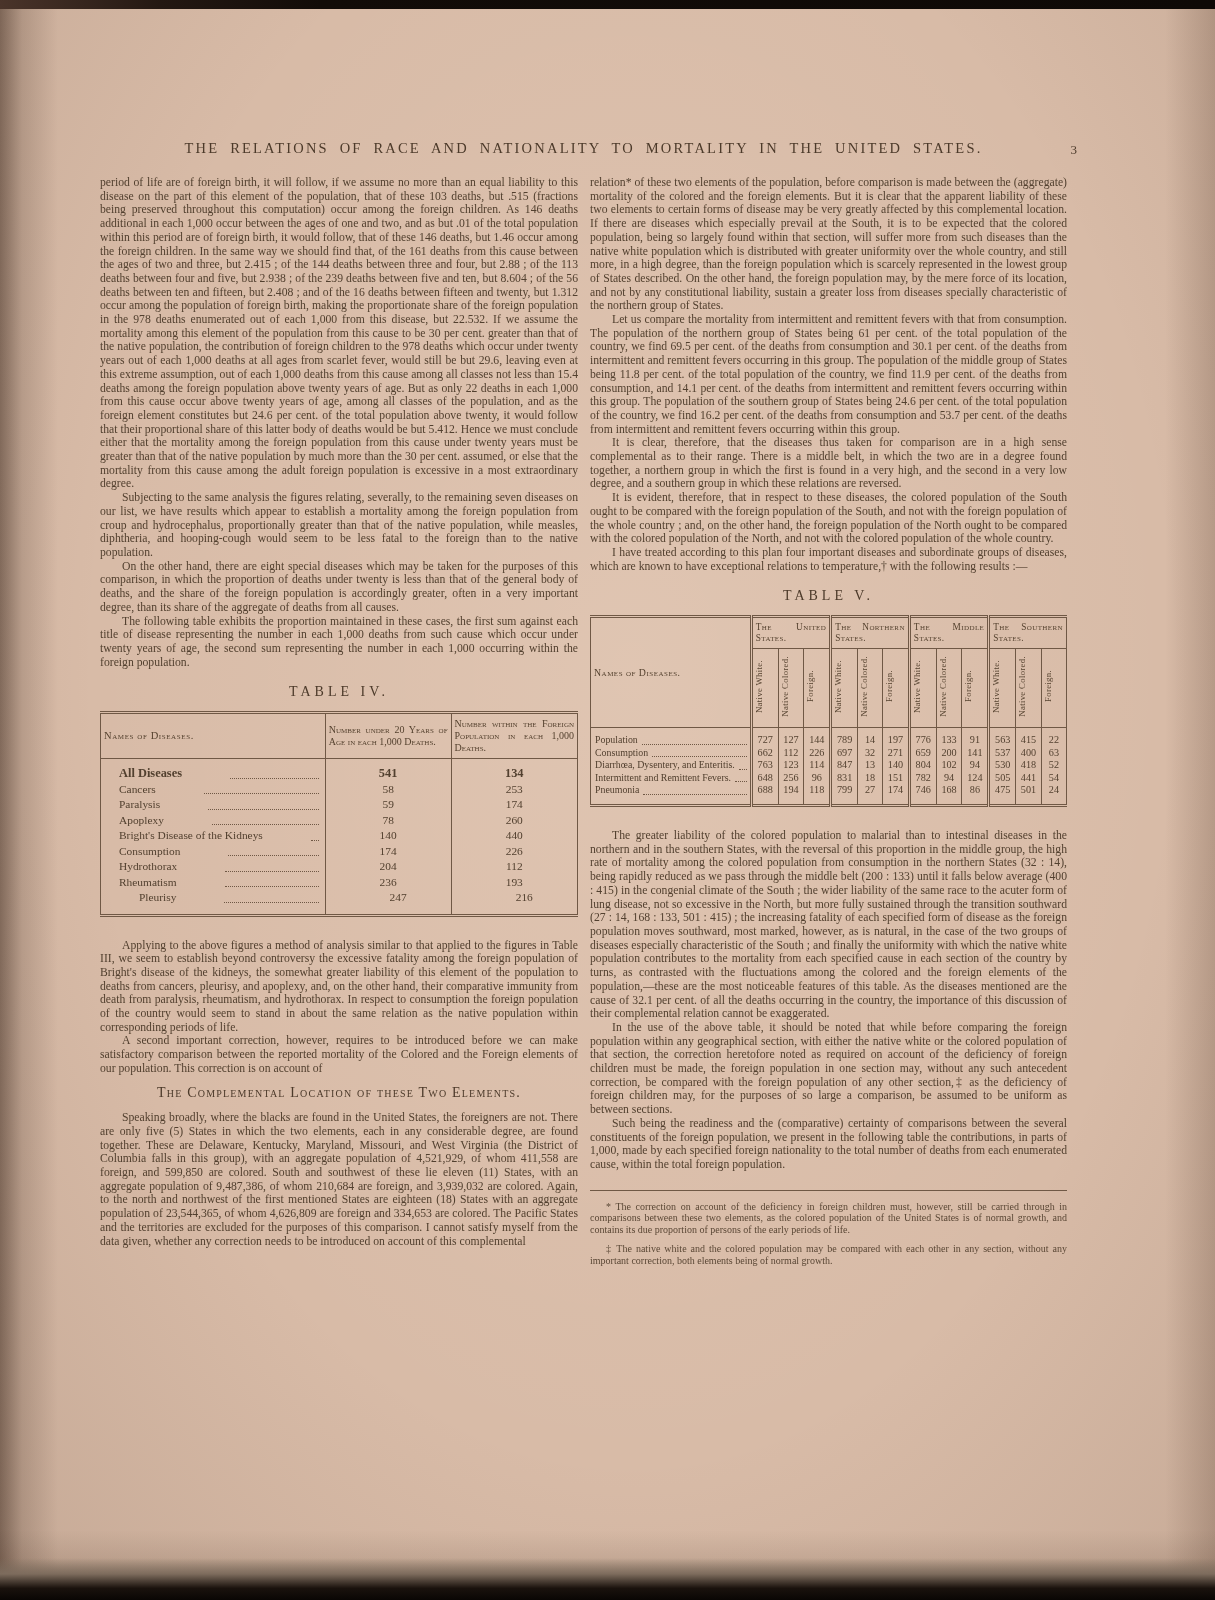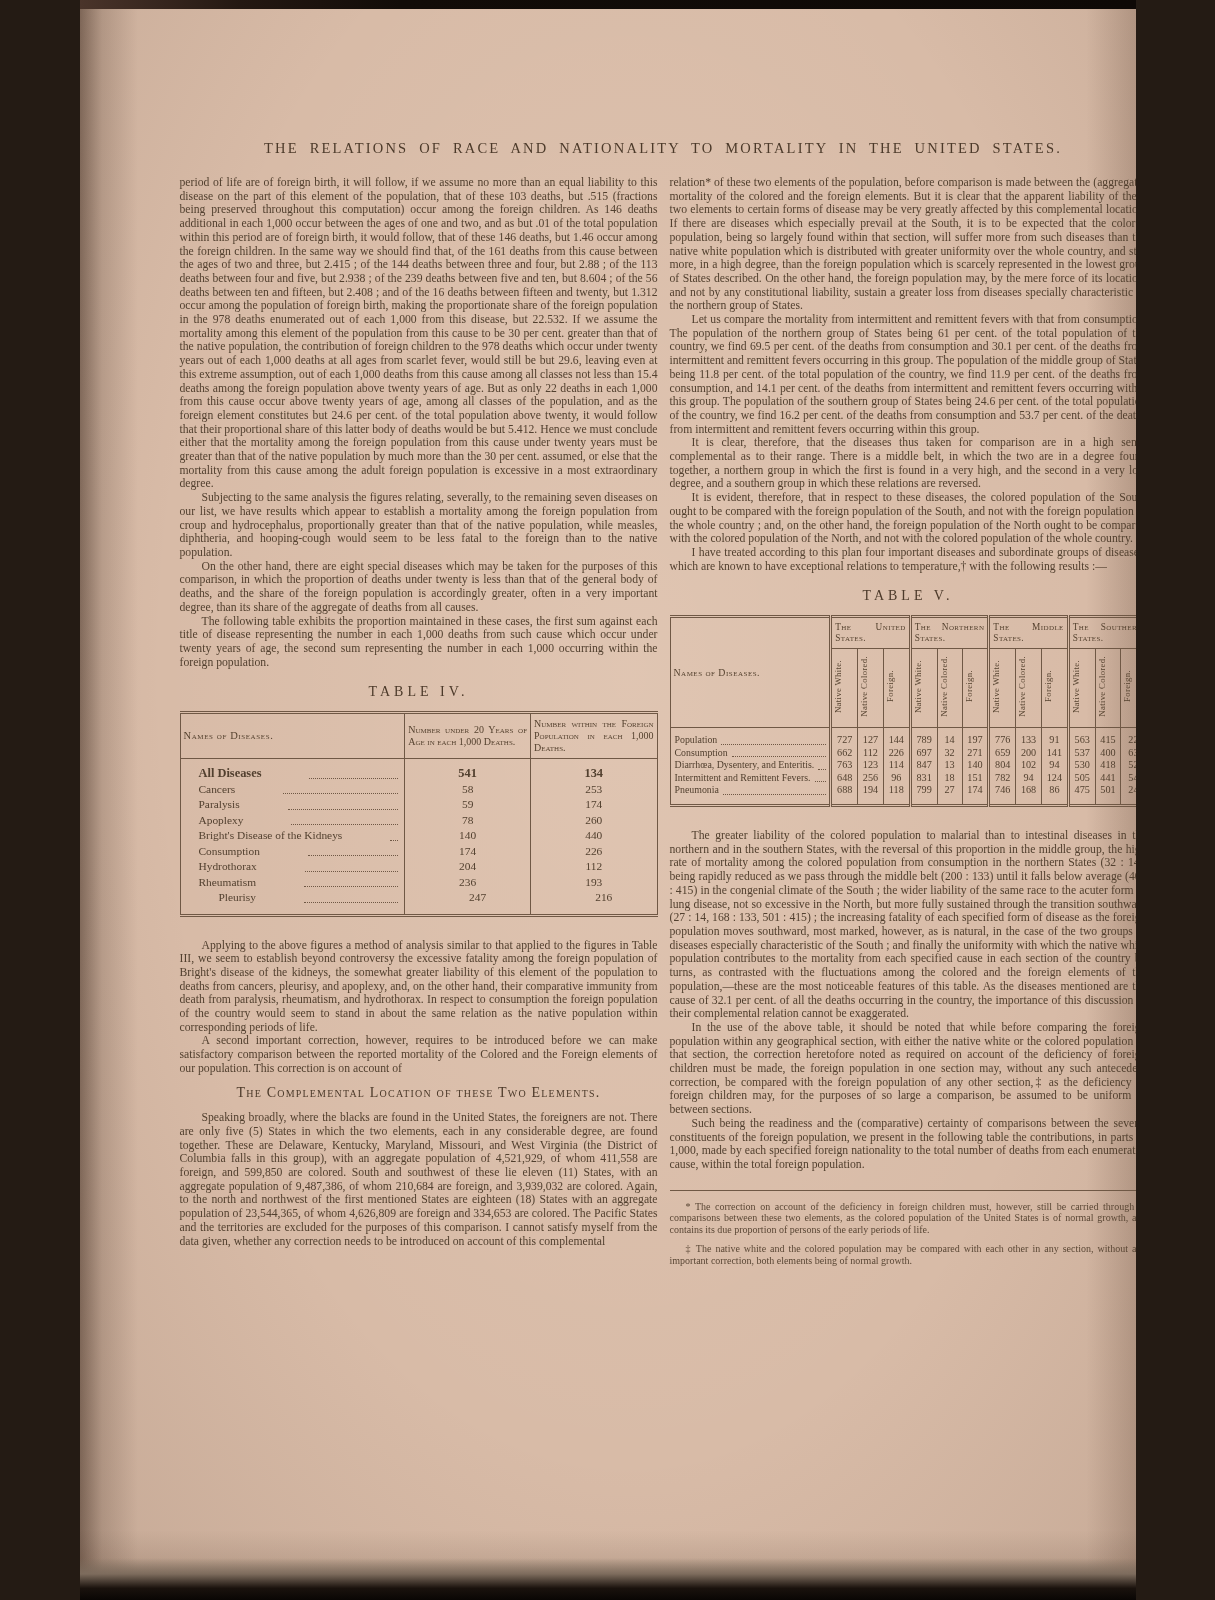--- a/index.html
+++ b/index.html
@@ -1,18 +1,18 @@
 <!DOCTYPE html>
 <html><head>
 <meta charset="utf-8">
 <style>
   html,body{margin:0;padding:0;background:#241b14;}
   .scan{
     position:relative;
-    width:1056px;height:1600px;
+    width:1215px;height:1600px;
     margin:0 auto;
     overflow:hidden;
     background:
       radial-gradient(ellipse at 52% 42%, rgba(255,238,222,.20) 0%, rgba(0,0,0,0) 60%, rgba(60,35,20,.10) 95%),
       linear-gradient(90deg, rgba(48,30,20,.50) 0px, rgba(48,30,20,.18) 22px, rgba(48,30,20,0) 58px),
       linear-gradient(270deg, rgba(70,45,30,.22) 0px, rgba(70,45,30,0) 50px),
       linear-gradient(0deg, rgba(80,60,45,.30) 0px, rgba(80,60,45,0) 70px),
       #d8bba7;
     font-family:"Liberation Serif","DejaVu Serif",serif;
     color:#52402f;

